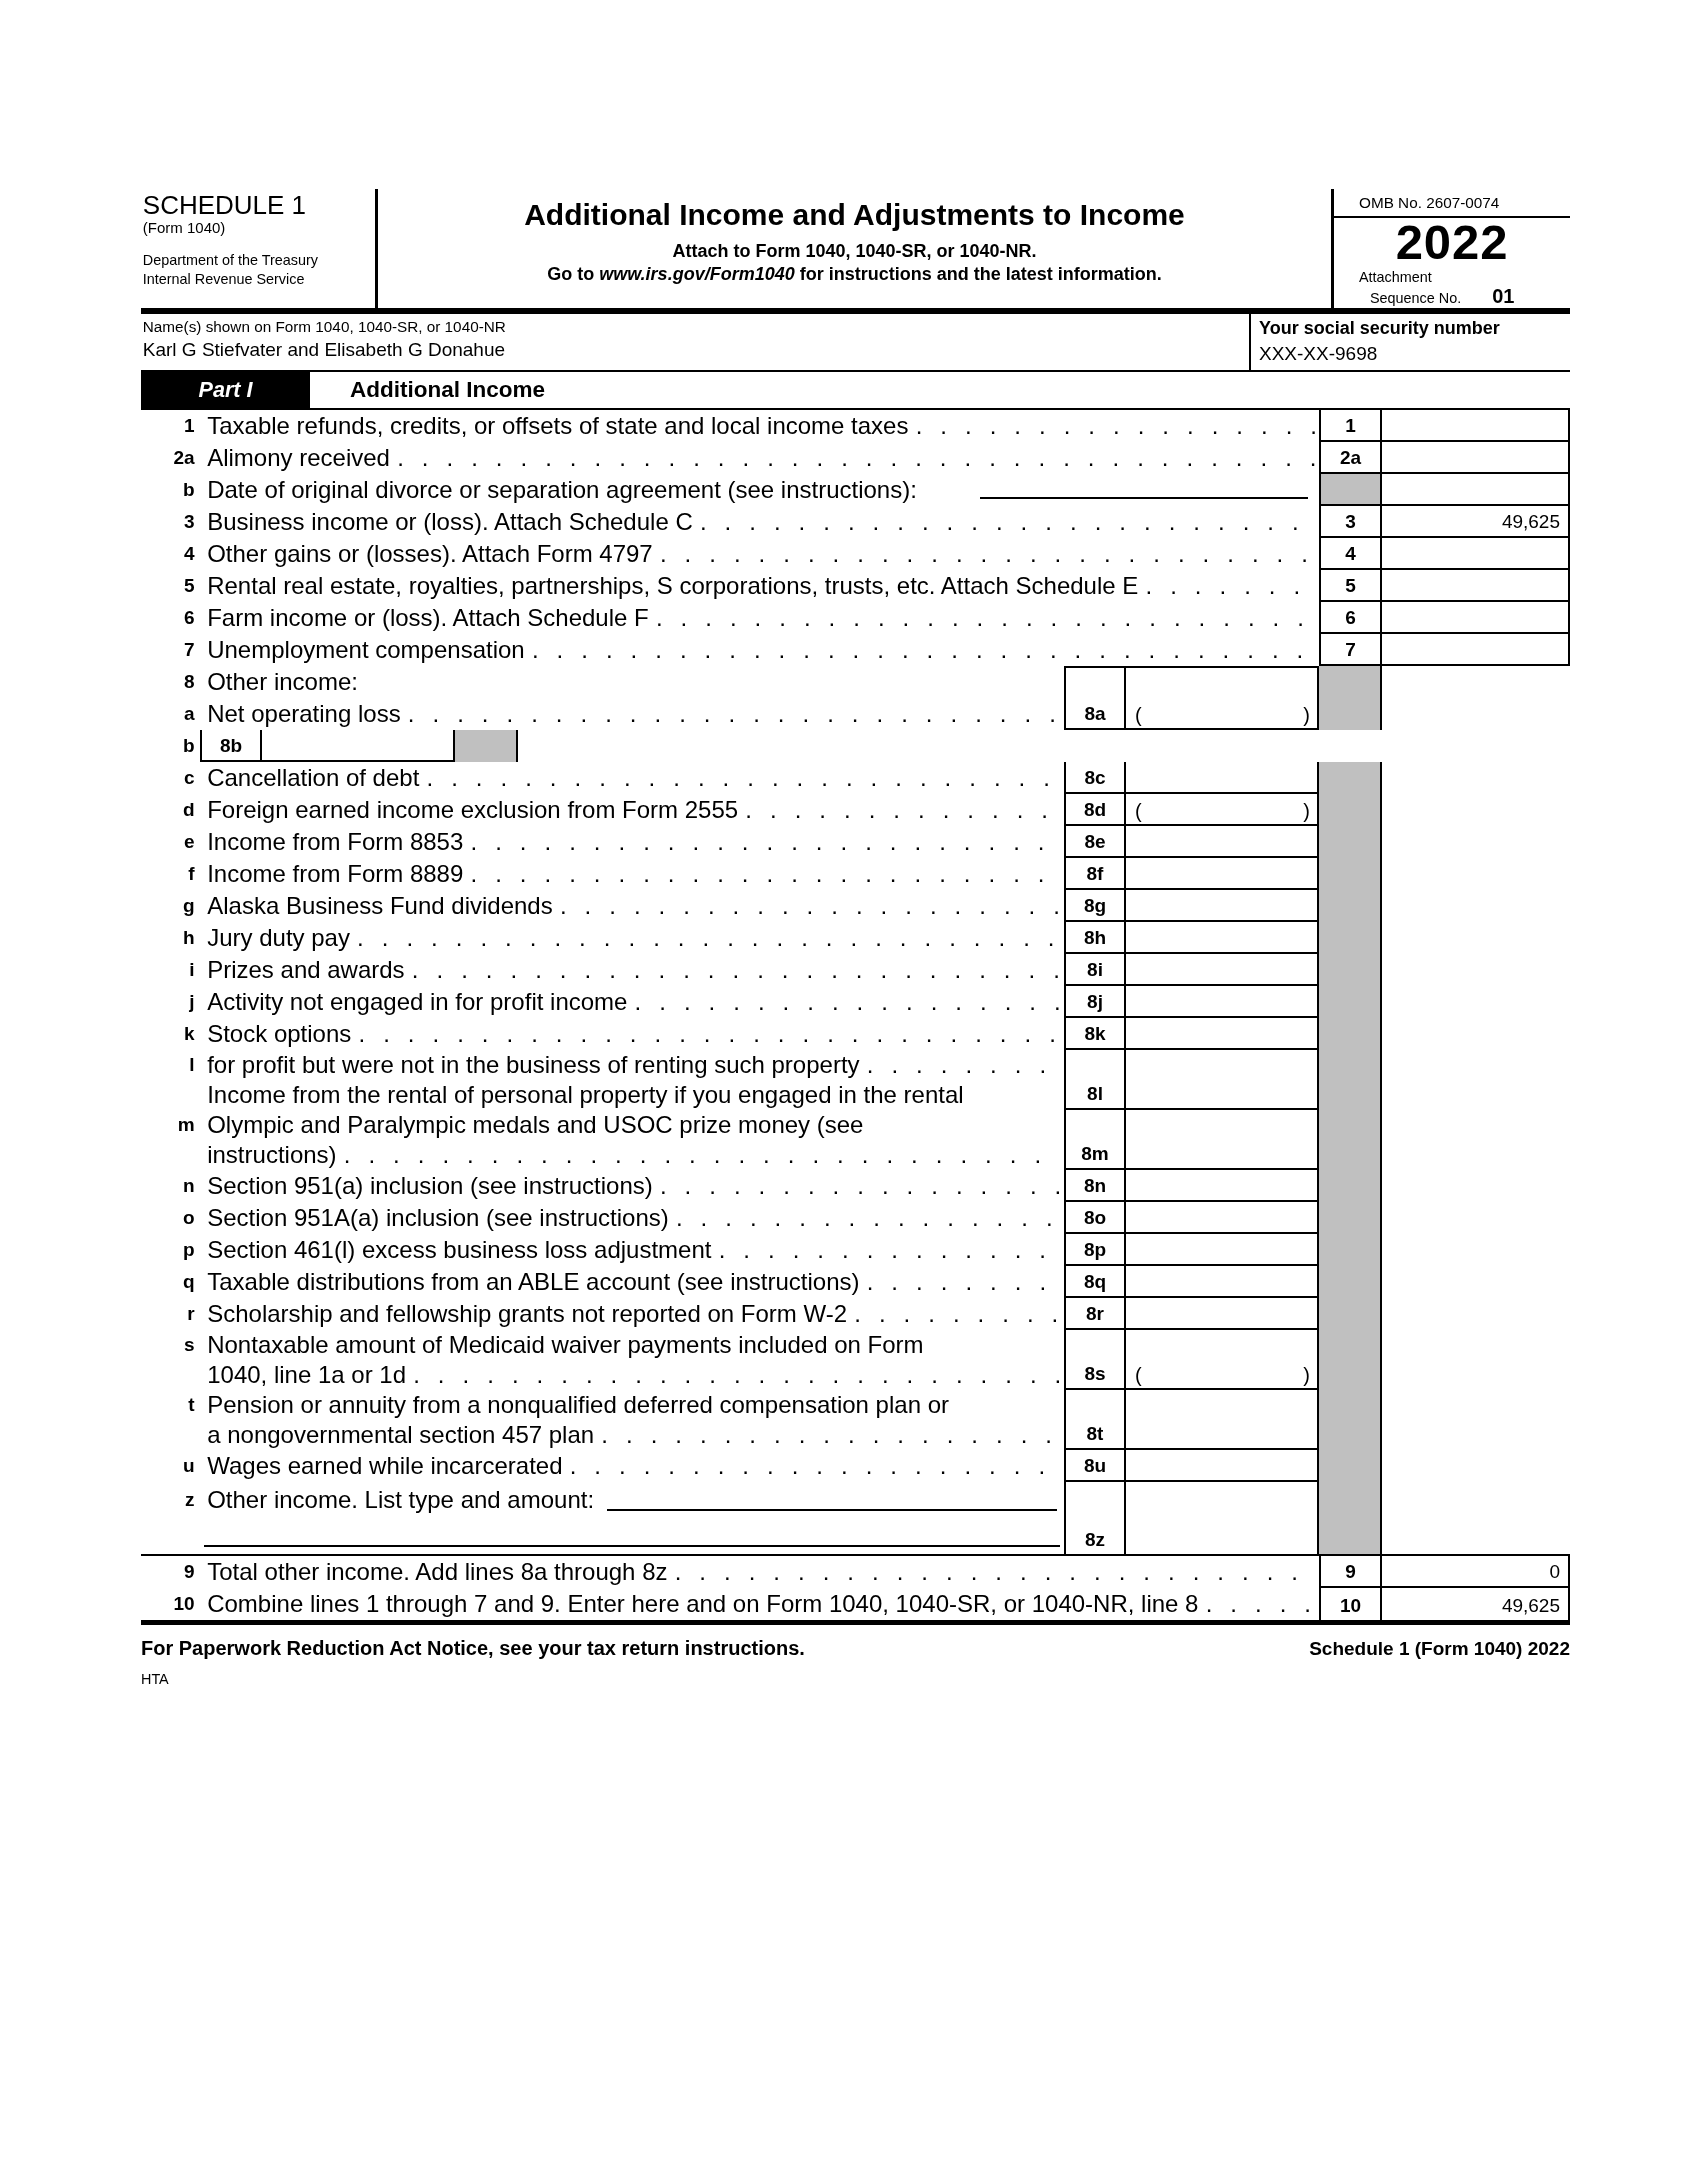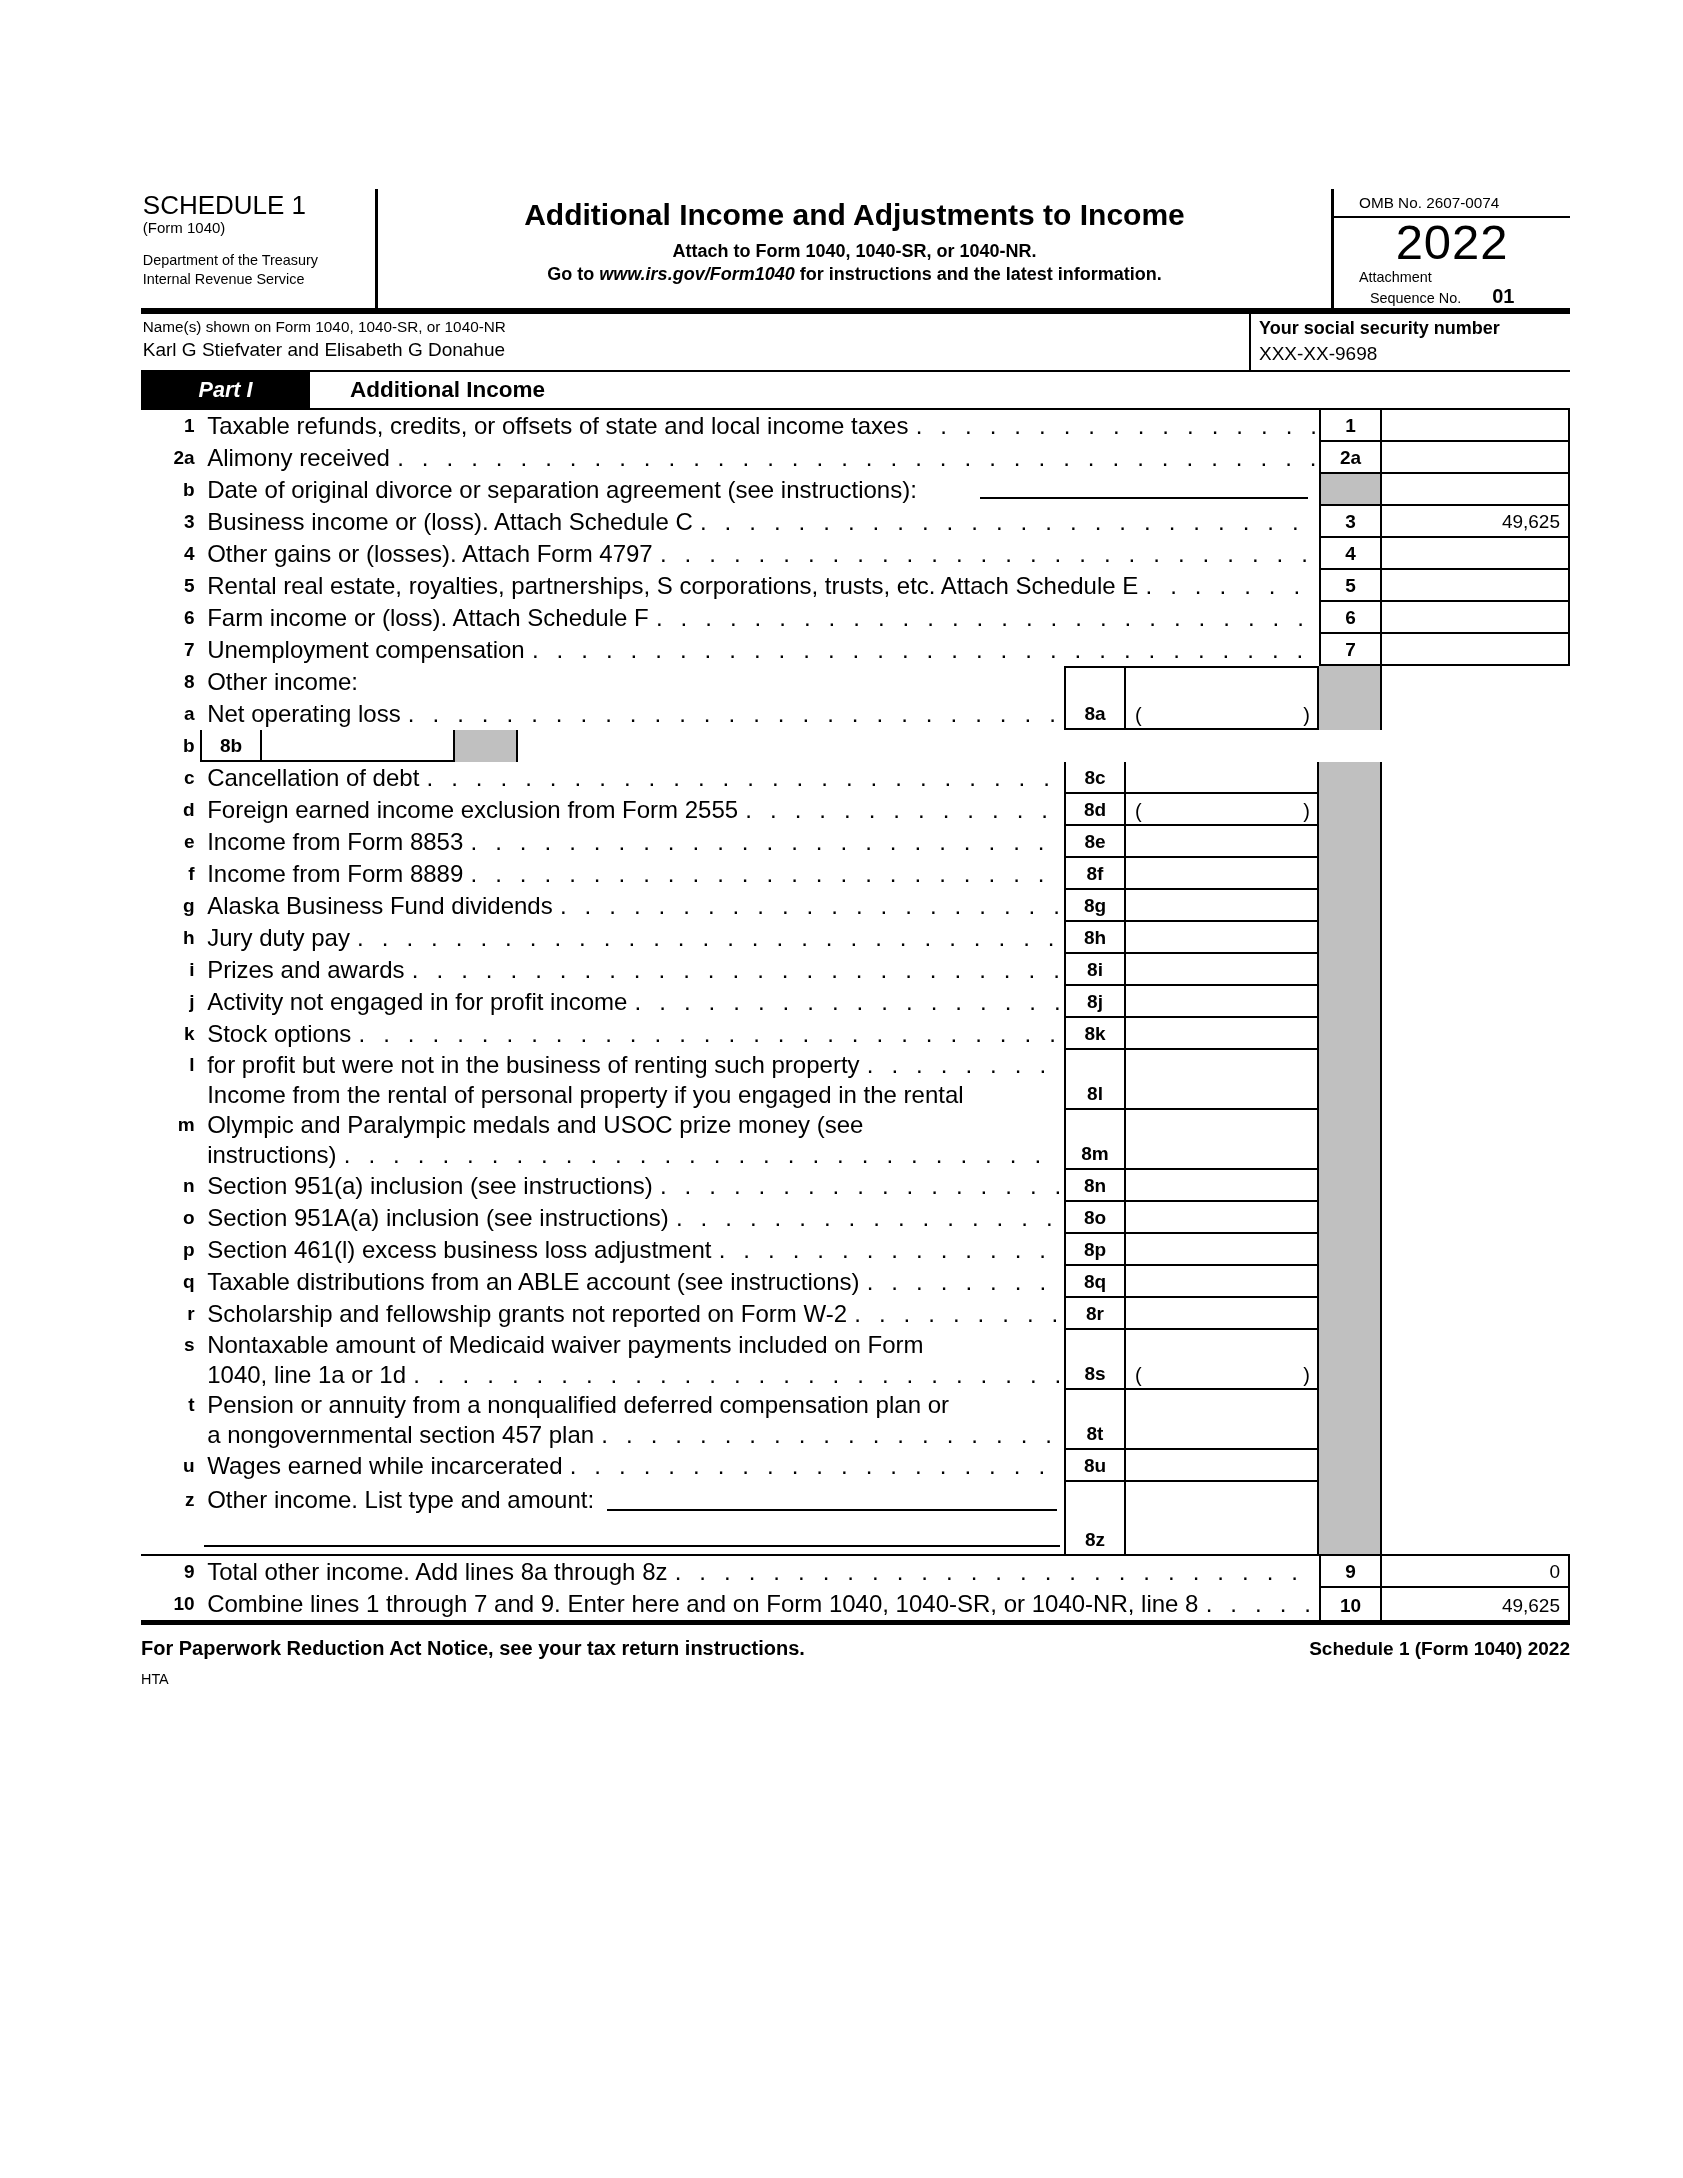--- a/index.html
+++ b/index.html
@@ -14,21 +14,21 @@
   .sched{font-size:26px;font-weight:normal;line-height:1.08}
   .formno{font-size:15px;font-weight:normal;line-height:1.2}
   .dept{font-size:14.4px;line-height:1.28;margin-top:14.4px}
   .hdr-center{flex:1;text-align:center;padding-top:9px;min-width:0}
   .title{font-size:30px;font-weight:bold;line-height:1.15}
   .attach{font-size:18px;font-weight:bold;margin-top:8px}
   .goto{font-size:18px;font-weight:bold;margin-top:2.7px}
   .goto .url{font-style:italic}
   .hdr-right{width:239px;box-sizing:border-box;border-left:3.6px solid #000;display:flex;flex-direction:column}
   .omb{font-size:15.3px;padding:4.5px 0 4.5px 25px;border-bottom:2.7px solid #000;white-space:nowrap}
-  .year{font-size:49px;font-weight:normal;text-align:center;line-height:1.02;letter-spacing:0.9px}
+  .year{font-size:49px;font-weight:bold;text-align:center;line-height:1.02;letter-spacing:0.9px}
   .att{font-size:14.4px;padding-left:25px;line-height:1.15;margin-top:0.9px}
   .seqrow{font-size:14.4px;padding-left:36px;display:flex;align-items:baseline;line-height:1.15}
   .seqno{font-weight:bold;font-size:20px;margin-left:31px}
 
   
   .name-row{display:flex;border-bottom:2.7px solid #000}
   .name-left{flex:1;padding:2.7px 7.2px 3.6px 1.8px;min-width:0}
   .name-label{font-size:15.3px;line-height:1.3}
   .name-value{font-size:19px;line-height:1.35}
   .name-right{width:321px;box-sizing:border-box;border-left:2.7px solid #000;padding:2.7px 0 3.6px 8px}

